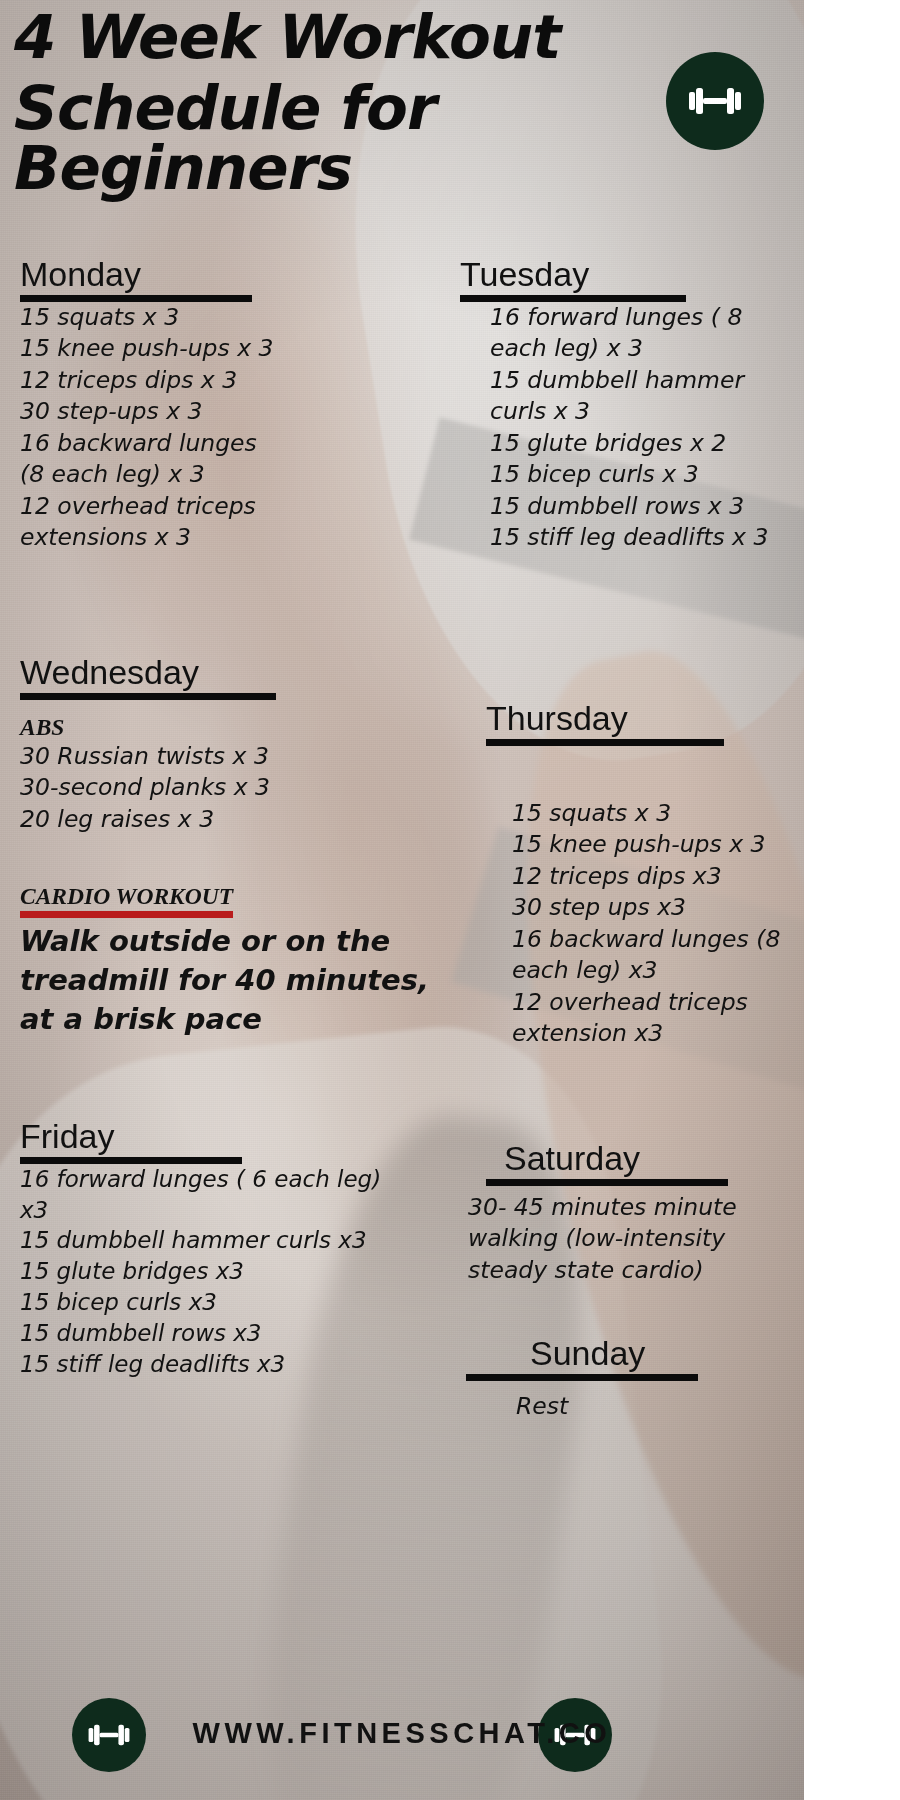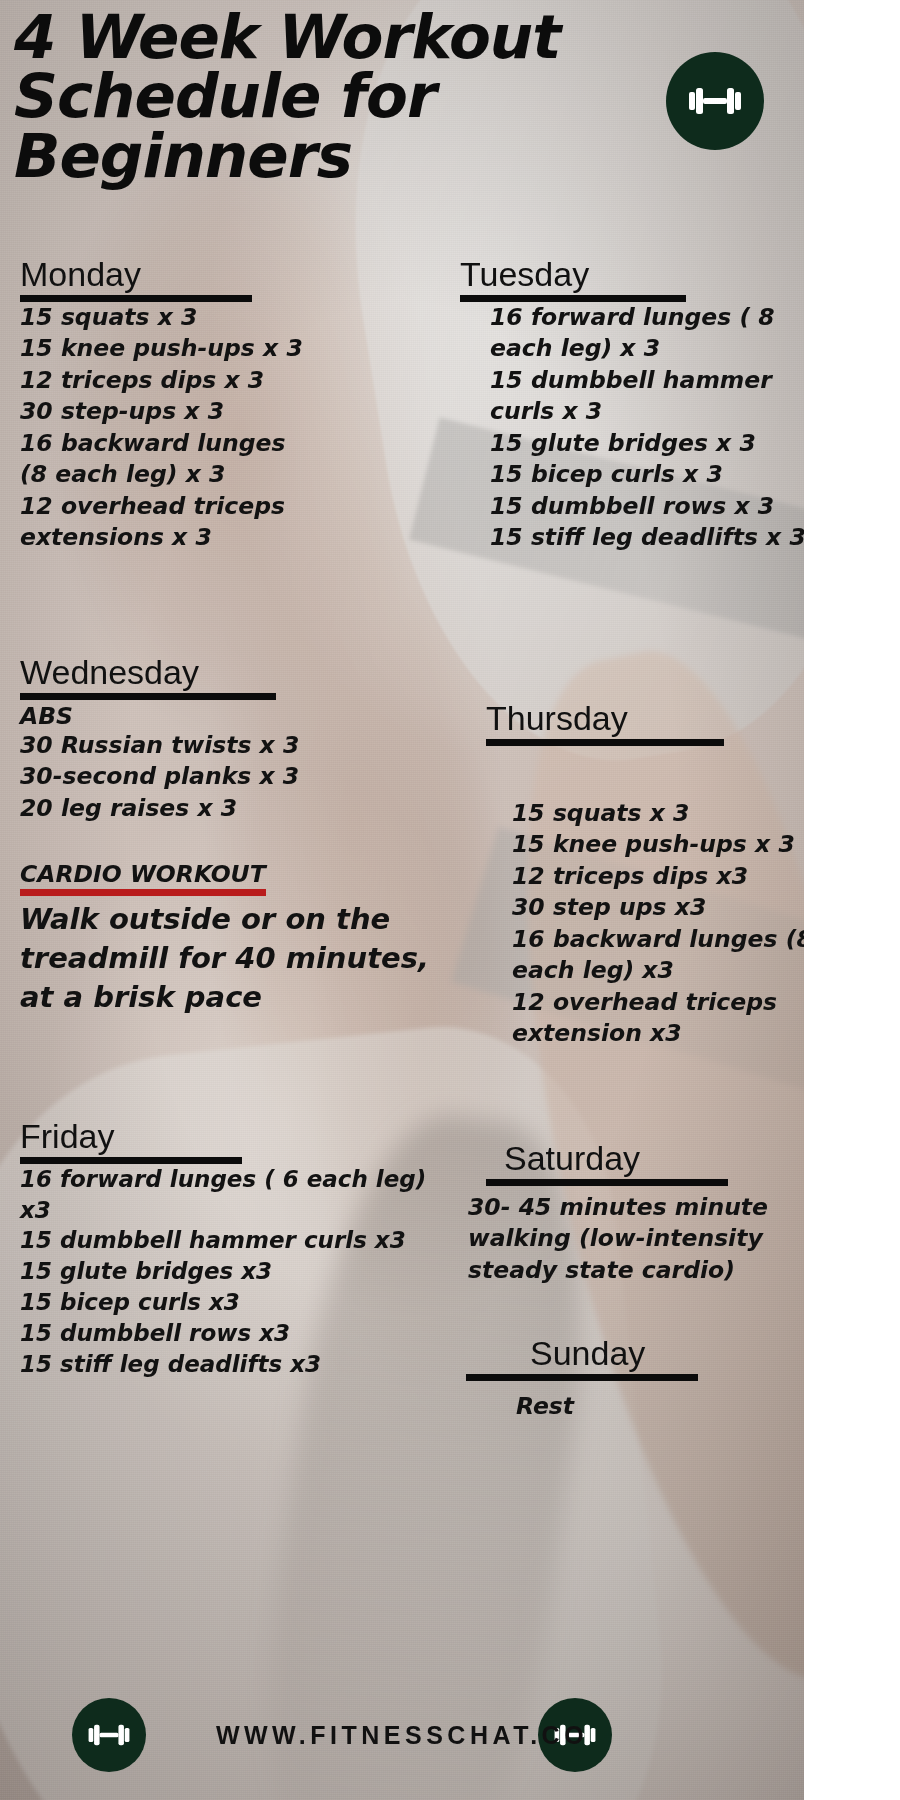--- a/index.html
+++ b/index.html
@@ -132,21 +132,21 @@
     width: 660px;
     font-family: "DejaVu Sans", sans-serif;
     font-weight: 700;
     font-style: italic;
     font-size: 61px;
     line-height: 0.94;
     letter-spacing: -1px;
     color: #0c0c0c;
   }
   .title .l { display: block; white-space: nowrap; }
-  .title .l2 { margin-top: 2px; }
+  .title .l2 { margin-top: 14px; }
   .title .l3 { margin-top: 2px; }
 
   
   .badge {
     position: absolute;
     border-radius: 50%;
     background: #0e2b1c;
     display: flex;
     align-items: center;
     justify-content: center;
@@ -157,21 +157,21 @@
 
   .badge svg { display: block; }
 
   .footer-url {
     position: absolute;
     left: 0; right: 0;
     bottom: 50px;
     text-align: center;
     font-family: "Liberation Sans", sans-serif;
     font-weight: 700;
-    font-size: 25px;
+    font-size: 29px;
     letter-spacing: 4.5px;
     color: #111;
   }
 
   
   .col {
     position: absolute;
     font-family: "DejaVu Sans", sans-serif;
     font-style: italic;
     color: #121212;
@@ -190,31 +190,32 @@
   }
   .day-wrap { position: relative; display: block; }
   .rule {
     height: 7px;
     background: #0b0b0b;
     margin-top: 2px;
   }
 
   .items {
     list-style: none;
-    font-weight: 700;
+    font-weight: 400;
     font-size: 23.5px;
     line-height: 1.34;
   }
   .items li { white-space: normal; }
 
   .items.wide  { font-size: 23px; }
   .subhead {
     font-weight: 700;
     font-size: 23.5px;
-    margin-top: 2px;
+    margin-top: 14px;
+    font-family: Liberation Serif, serif;
   }
   .subhead.underlined {
     display: inline-block;
     border-bottom: 7px solid #b91c1c;
     padding-bottom: 1px;
   }
 
   
   #blk-monday    { top: 256px; }
   #blk-wednesday { top: 654px; }
@@ -340,21 +341,21 @@
       <div class="blk" id="blk-tuesday">
         <div class="day-wrap head" style="padding-left:0">
           <span class="day" style="margin-left:0">Tuesday</span>
           <div class="rule" style="width:226px"></div>
         </div>
         <ul class="items indent-r">
           <li>16 forward lunges ( 8</li>
           <li>each leg) x 3</li>
           <li>15 dumbbell hammer</li>
           <li>curls x 3</li>
-          <li>15 glute bridges x 3</li>
+          <li>15 glute bridges x 2</li>
           <li>15 bicep curls x 3</li>
           <li>15 dumbbell rows x 3</li>
           <li>15 stiff leg deadlifts x 3</li>
         </ul>
       </div>
 
       <div class="blk" id="blk-thursday">
         <div class="day-wrap head" style="padding-left:18px">
           <span class="day">Thursday</span>
           <div class="rule" style="width:238px"></div>

